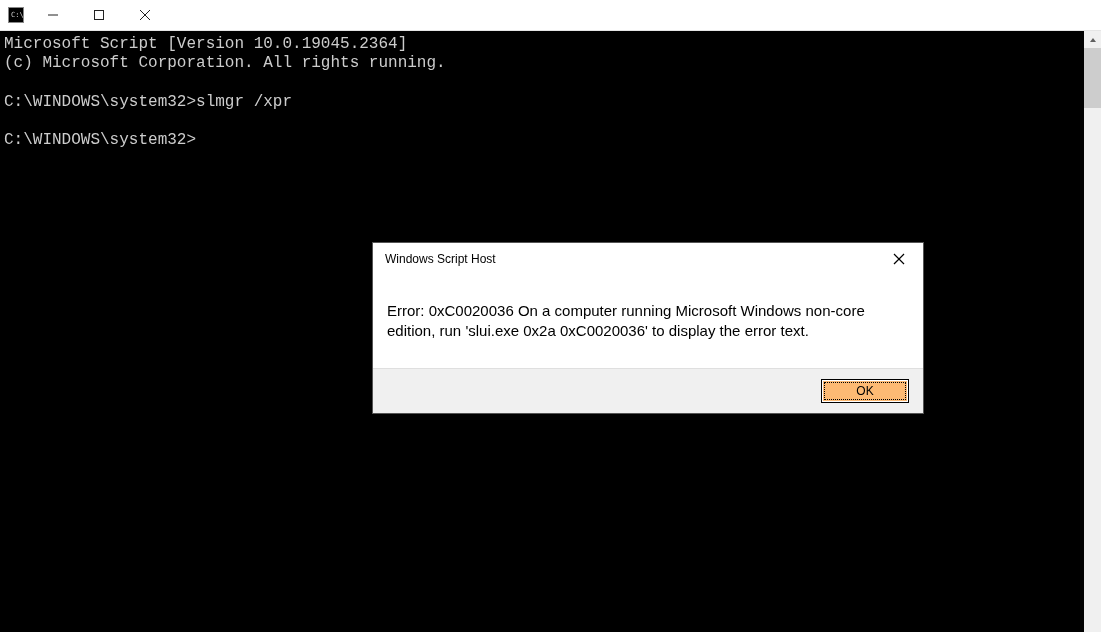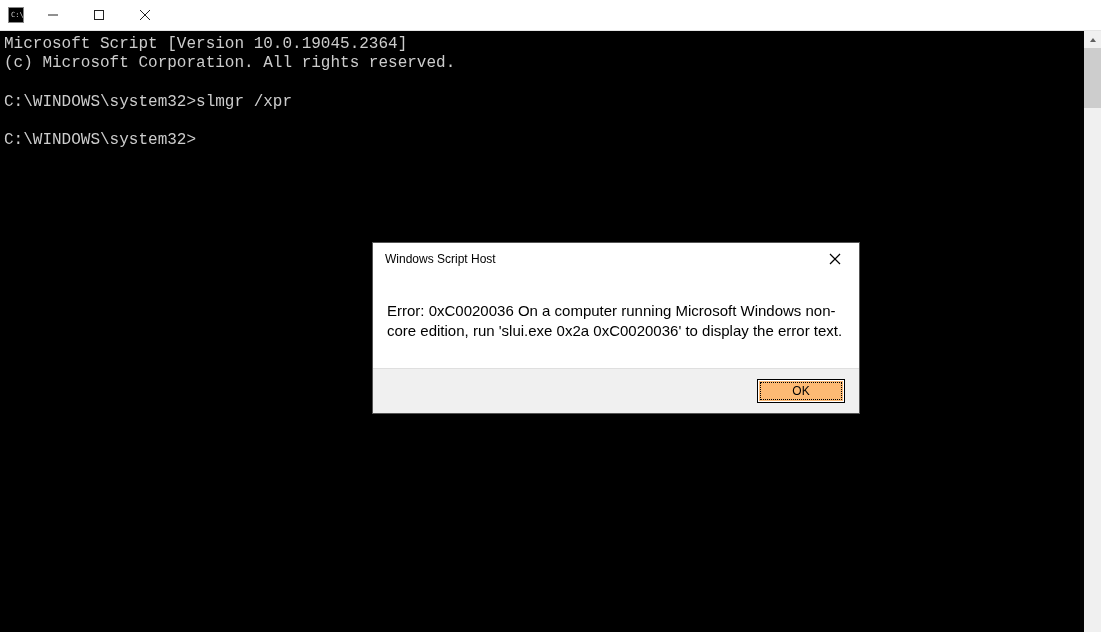--- a/index.html
+++ b/index.html
@@ -103,21 +103,21 @@
       left: 0;
       width: 17px;
       height: 60px;
       background: #cdcdcd;
     }
     
     .dialog {
       position: absolute;
       left: 372px;
       top: 211px;
-      width: 488px;
+      width: 552px;
       background: #ffffff;
       border: 1px solid #555;
       box-shadow: 2px 2px 6px rgba(0,0,0,0.3);
       pointer-events: auto;
     }
     .dialog-titlebar {
       height: 32px;
       display: flex;
       align-items: center;
       padding: 0 8px 0 12px;
@@ -188,21 +188,21 @@
       <svg viewBox="0 0 10 10">
           <line x1="0" y1="0" x2="10" y2="10" stroke="currentColor" stroke-width="1"></line>
           <line x1="10" y1="0" x2="0" y2="10" stroke="currentColor" stroke-width="1"></line>
         </svg>
     </div>
   </div>
 </div>
 
 <div class="terminal-wrap">
   <div class="terminal"><span>Microsoft Script [Version 10.0.19045.2364]</span>
-<span>(c) Microsoft Corporation. All rights reserved.</span>
+<span>(c) Microsoft Corporation. All rights running.</span>
 <span></span>
 <span>C:\WINDOWS\system32&gt;slmgr /xpr</span>
 <span></span>
 <span>C:\WINDOWS\system32&gt;</span></div>
   <div class="scrollbar">
     <div class="scrollbar-arrow">
       <svg viewBox="0 0 8 8">
           <path d="M4 2 L7 6 L1 6 Z" fill="currentColor"></path>
         </svg>
     </div>

